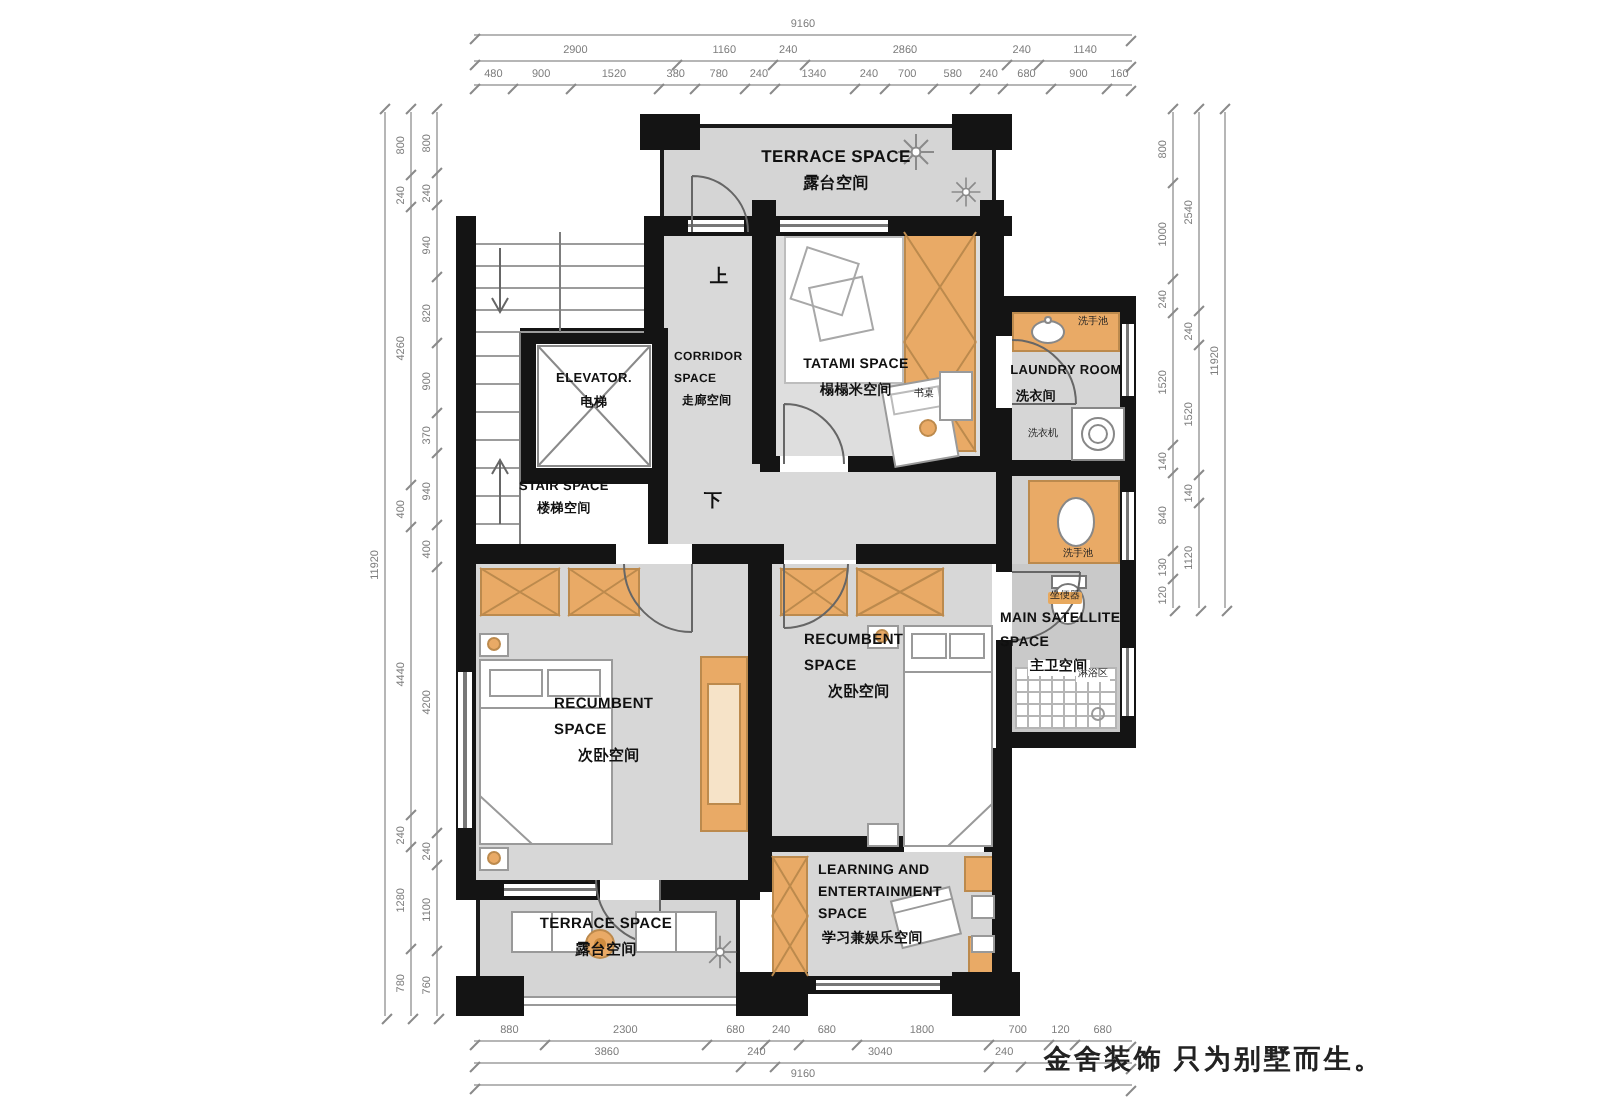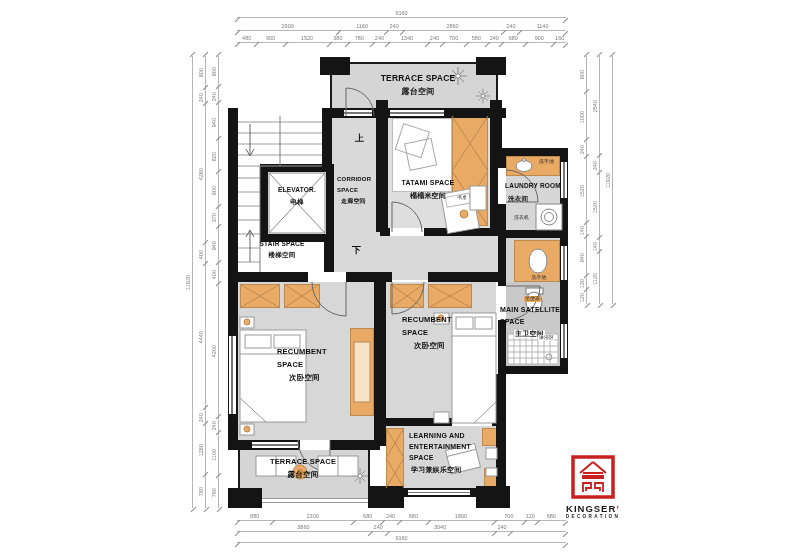--- a/index.html
+++ b/index.html
@@ -496,25 +496,15 @@
   <div class="lab" style="left:414px;top:342px;font-size:7.5px">次卧空间</div>
 
   <div class="lab" style="left:409px;top:432px;font-size:7px">LEARNING AND</div>
   <div class="lab" style="left:409px;top:443px;font-size:7px">ENTERTAINMENT</div>
   <div class="lab" style="left:409px;top:454px;font-size:7px">SPACE</div>
   <div class="lab" style="left:411px;top:466px;font-size:7px">学习兼娱乐空间</div>
 
   <div class="lab c" style="left:250px;top:458px;width:106px;font-size:7.5px;z-index:6">TERRACE SPACE</div>
   <div class="lab c" style="left:250px;top:471px;width:106px;font-size:7.5px;z-index:6">露台空间</div>
 
-  <div class="logo" style="left:564px;top:454px;width:58px">
-    <svg width="46" height="46" viewBox="0 0 46 46">
-      <rect x="3" y="3" width="40" height="40" fill="none" stroke="#c8201f" stroke-width="3.5"></rect>
-      <path d="M23,8 L10,19 M23,8 L36,19 M13,19 H33" fill="none" stroke="#c8201f" stroke-width="2"></path>
-      <rect x="12" y="21" width="22" height="4" fill="#c8201f"></rect>
-      <path d="M13,38 V29 H21 V34 H16 V37" fill="none" stroke="#c8201f" stroke-width="1.8"></path>
-      <path d="M33,38 V29 H25 V34 H30 V37" fill="none" stroke="#c8201f" stroke-width="1.8"></path>
-    </svg>
-    <div class="brand"><span>KINGSER</span><span class="mk">’</span></div>
-    <div class="sub">DECORATION</div>
-  </div>
+  <div class="tagline" style="left:522px;top:521px">金舍装饰 只为别墅而生。</div>
 
 </div>
 
 </body></html>

